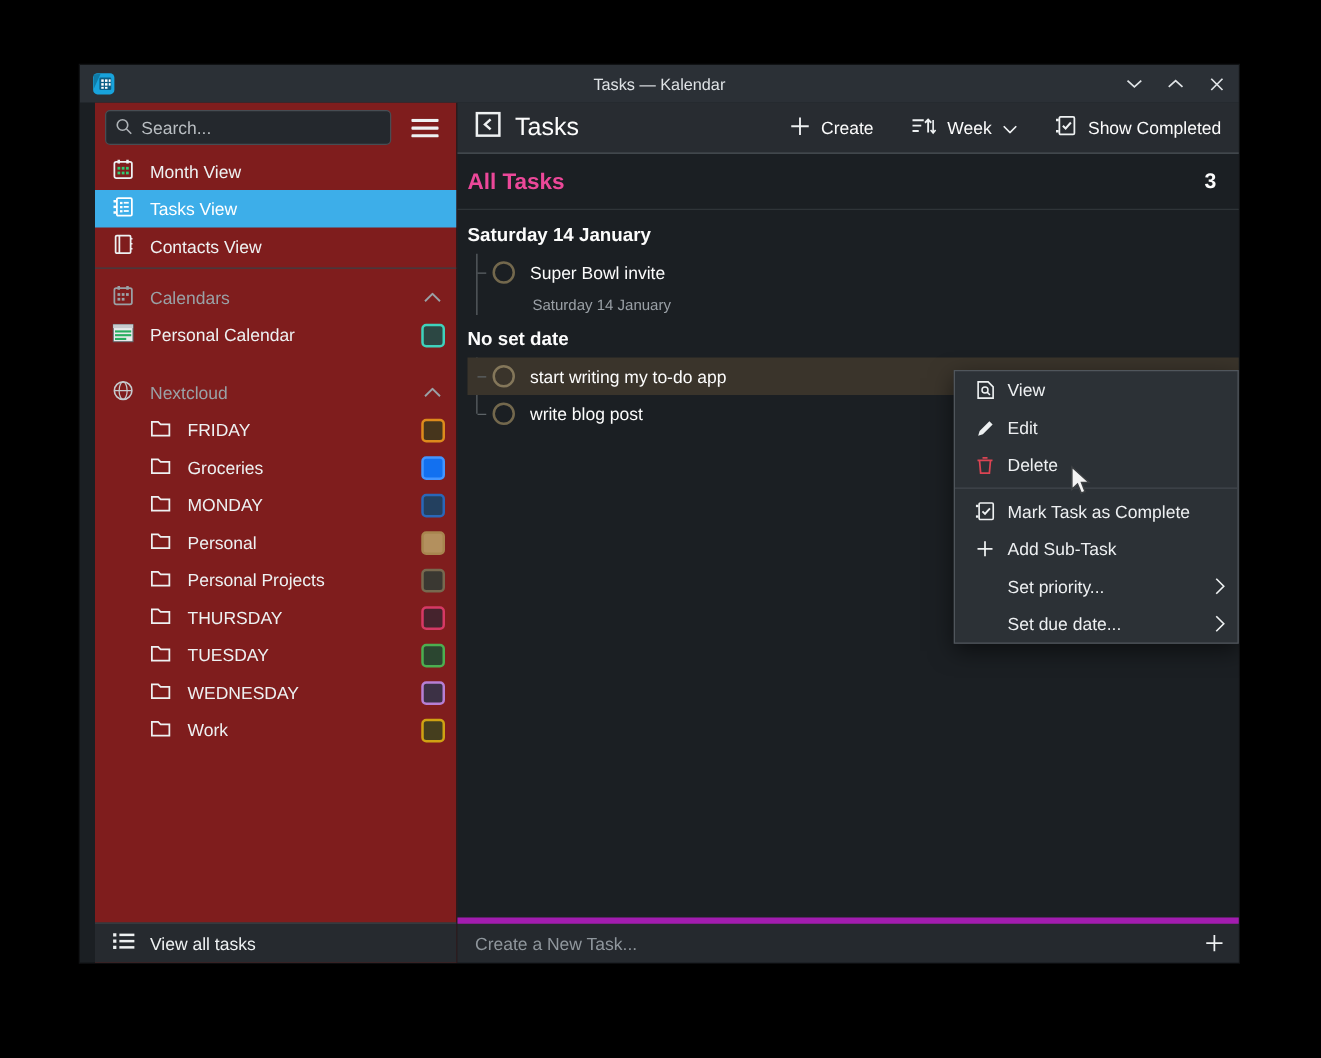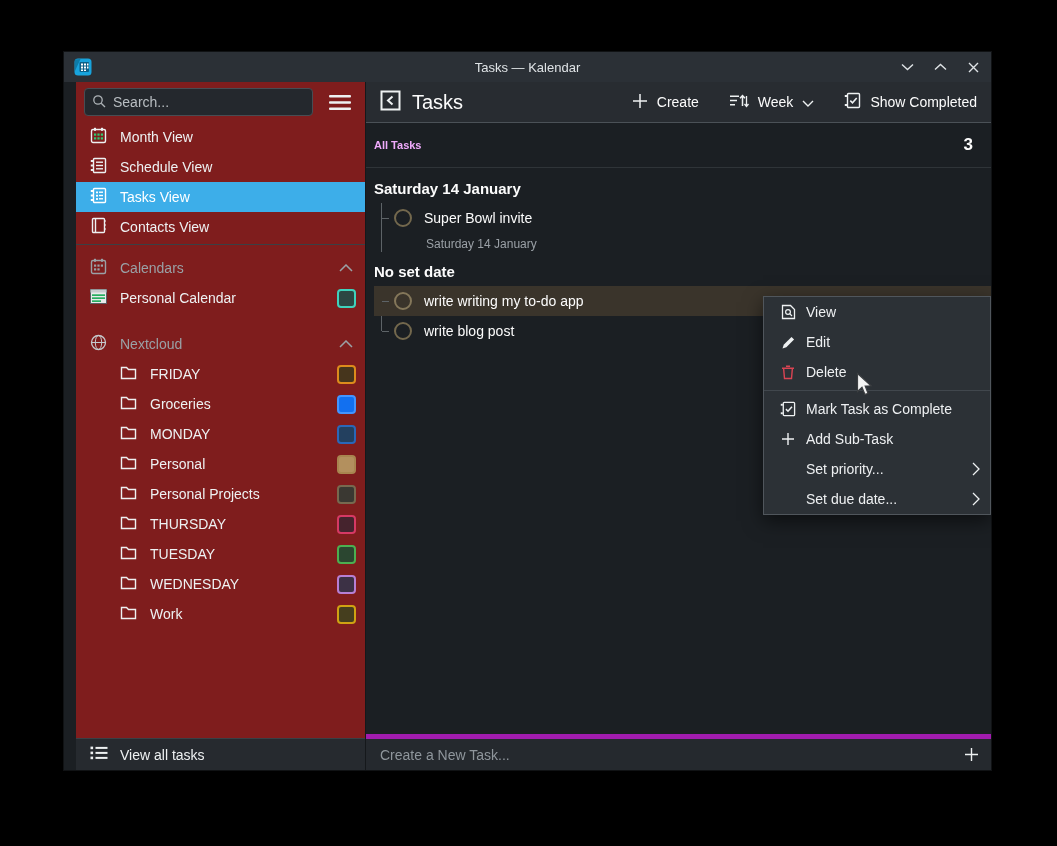--- a/index.html
+++ b/index.html
@@ -46,21 +46,21 @@
   .main-toolbar{height:40px;flex:none;background:#282c31;border-bottom:1px solid #4b5157;
                 display:flex;align-items:center;padding:0 14px;color:#fcfcfc;}
   .page-title-group{display:flex;align-items:center;gap:11px;}
   .page-title{font-size:20px;color:#fcfcfc;}
   .tool-btn{display:flex;align-items:center;gap:9px;font-size:14px;color:#fcfcfc;}
   .tb-create{margin-left:auto;}
   .tb-sort{margin-left:30px;}
   .tb-show{margin-left:30px;}
   .alltasks-row{height:44px;flex:none;display:flex;align-items:center;
                 padding:0 18px 0 8px;border-bottom:1px solid #2f3438;}
-  .alltasks-title{font-size:11px;font-weight:bold;color:#f0abfc;}
+  .alltasks-title{font-size:18px;font-weight:bold;color:#ec4899;}
   .alltasks-count{margin-left:auto;font-size:17px;font-weight:bold;color:#fcfcfc;}
   .task-area{flex:1;min-height:0;padding-top:4px;position:relative;}
   .group-heading{font-weight:bold;font-size:15px;color:#fcfcfc;padding:8px 0 6px 8px;}
   .gbody{position:relative;margin-left:8px;}
   .tline{position:absolute;left:7px;top:0;width:1px;background:#5d6367;}
   .gbody.g1 .tline{bottom:3px;}
   .gbody.g2 .tline{bottom:15px;}
   .task{height:30px;display:flex;align-items:center;position:relative;padding-left:20px;}
   .task .tick{position:absolute;left:8px;top:50%;width:7px;height:1px;background:#5d6367;}
   .circle{width:14px;height:14px;border:2px solid #73684d;border-radius:50%;
@@ -162,36 +162,20 @@
                 <rect x="4" y="6.5" width="2.2" height="2.2"></rect>
                 <rect x="7.4" y="6.5" width="2.2" height="2.2"></rect>
                 <rect x="10.8" y="6.5" width="2.2" height="2.2"></rect>
                 <rect x="4" y="10.3" width="2.2" height="2.2"></rect>
                 <rect x="7.4" y="10.3" width="2.2" height="2.2"></rect>
                 <rect x="10.8" y="10.3" width="2.2" height="2.2"></rect>
               </g>
             </svg>
         </span>
         <span>Month View</span>
-      </div>
-      <div class="sv-item">
-        <span>
-          <svg width="17" height="17" viewBox="0 0 17 17">
-              <rect x="3.5" y="1.5" width="12" height="14" rx="1" fill="none" stroke="#eef1f2" stroke-width="1.4"></rect>
-              <g fill="#eef1f2">
-                <rect x="0.8" y="3" width="2.2" height="2"></rect>
-                <rect x="0.8" y="7.5" width="2.2" height="2"></rect>
-                <rect x="0.8" y="12" width="2.2" height="2"></rect>
-                <rect x="6" y="4.5" width="7" height="1.4"></rect>
-                <rect x="6" y="7.8" width="7" height="1.4"></rect>
-                <rect x="6" y="11.1" width="7" height="1.4"></rect>
-              </g>
-            </svg>
-        </span>
-        <span>Schedule View</span>
       </div>
       <div class="sv-item selected">
         <span>
           <svg width="17" height="17" viewBox="0 0 17 17">
               <rect x="3.5" y="1.5" width="12" height="14" rx="1" fill="none" stroke="#ffffff" stroke-width="1.4"></rect>
               <g fill="#ffffff">
                 <rect x="0.8" y="3" width="2.2" height="2"></rect>
                 <rect x="0.8" y="7.5" width="2.2" height="2"></rect>
                 <rect x="0.8" y="12" width="2.2" height="2"></rect>
                 <rect x="6" y="4.5" width="2" height="1.8"></rect>
@@ -427,21 +411,21 @@
           </div>
         </div>
 
         <div>
           <div class="group-heading">No set date</div>
           <div class="gbody g2">
             <div class="tline"></div>
             <div class="task hl">
               <span class="tick"></span>
               <span class="circle"></span>
-              <span class="ttl">write writing my to-do app</span>
+              <span class="ttl">start writing my to-do app</span>
             </div>
             <div class="task">
               <span class="tick"></span>
               <span class="circle"></span>
               <span class="ttl">write blog post</span>
             </div>
           </div>
         </div>
       </div>
 

